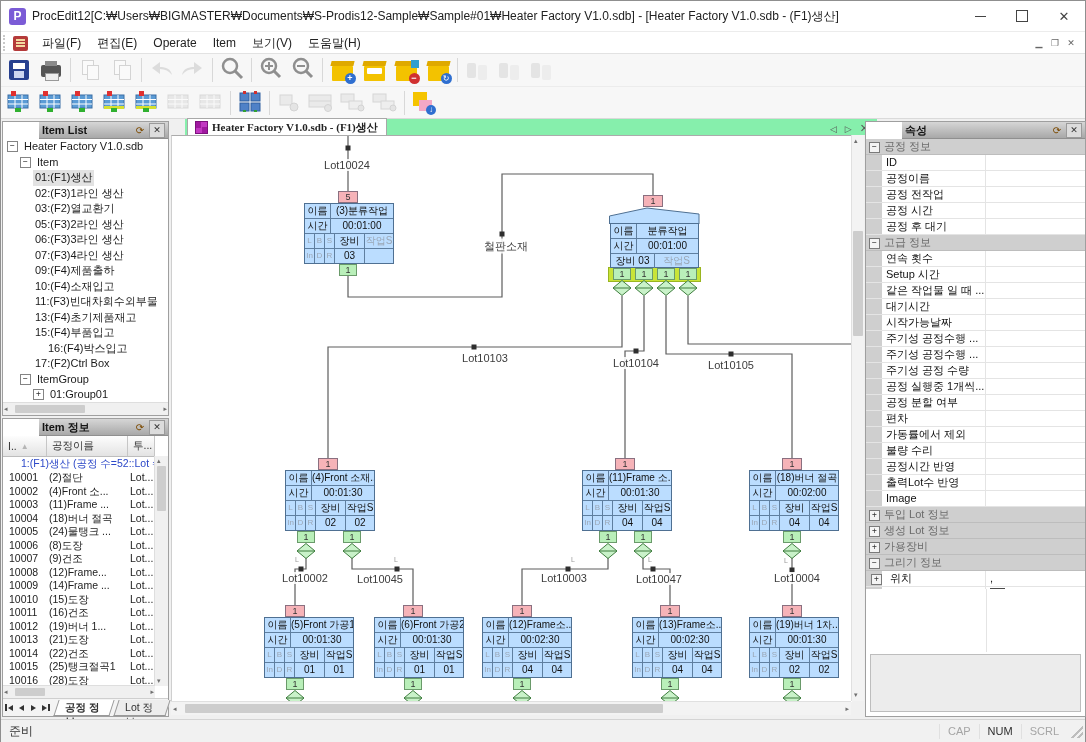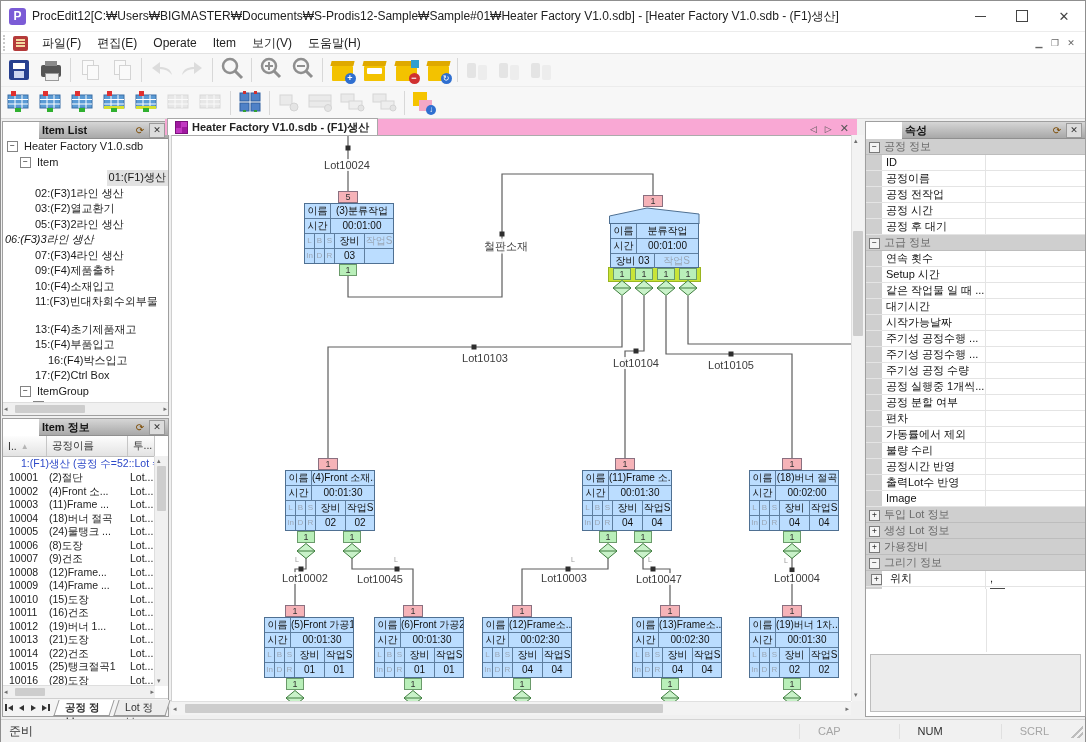--- a/index.html
+++ b/index.html
@@ -70,21 +70,21 @@
   .prow.group{background:#cfcfcf;color:#6b6b6b;border-bottom:1px solid #bdbdbd;}
   .prow .gut{width:16px;flex:none;background:#cfcfcf;position:relative;}
   .pbox{position:absolute;left:3px;top:3px;width:9px;height:9px;border:1px solid #7a7a7a;background:#f4f4f4;font:8px/8px "DejaVu Sans Mono",monospace;text-align:center;color:#333;box-sizing:content-box;}
   .plab{width:104px;flex:none;padding-left:4px;color:#111;overflow:hidden;white-space:nowrap;border-right:1px solid #e4e4e4;box-sizing:border-box;}
   .pval{flex:1;padding-left:4px;color:#222;white-space:nowrap;display:flex;align-items:center;}
   .swatch{width:13px;height:11px;border:1px solid #4a4a4a;margin-right:6px;flex:none;}
   .pempty{position:absolute;left:0;right:0;background:#fff;}
   .pempty .dv{position:absolute;left:120px;top:0;bottom:0;width:1px;background:#e4e4e4;}
   .pdesc{position:absolute;left:4px;right:4px;bottom:4px;height:56px;background:#ececec;border:1px solid #bdbdbd;}
   
-  .tabbar{position:absolute;left:164px;top:118px;width:692px;height:16px;background:#f9a8d4;display:flex;align-items:flex-end;}
+  .tabbar{position:absolute;left:184px;top:118px;width:692px;height:16px;background:#86efac;display:flex;align-items:flex-end;font-family:Liberation Serif, serif;}
   .doctab{height:16px;background:#fff;border:1px solid #a8a8a8;border-bottom:none;display:flex;align-items:center;padding:0 8px;font-size:11px;font-weight:bold;color:#222;margin-left:2px;}
   .dtico{width:11px;height:11px;margin-right:5px;background:conic-gradient(#c238c2 0 25%,#a019a0 0 50%,#c238c2 0 75%,#a019a0 0);outline:1px solid #7d107d;flex:none;}
   .tabnav{margin-left:auto;display:flex;align-items:center;color:#555;font-size:9px;gap:8px;padding-right:8px;}
   .canvas{position:absolute;left:170px;top:134px;width:680px;height:566px;background:#fff;border-top:1px solid #ababab;border-left:1px solid #cfcfcf;overflow:hidden;}
   .canvas svg.edges{position:absolute;left:0;top:0;}
   .elabel{position:absolute;transform:translate(-50%,-50%);font-size:11px;color:#3c3c3c;background:rgba(255,255,255,.88);padding:0 1px;white-space:nowrap;}
   
   .ntable{position:absolute;background:#bbddff;border:1px solid #4f7092;box-sizing:border-box;display:flex;flex-direction:column;}
   .nrow{display:flex;flex:1;border-bottom:1px solid #5f7fa0;}
   .nrow:last-child{border-bottom:none;}
@@ -93,21 +93,21 @@
   .ncell.lab{width:26px;flex:none;}
   .ncell.val{flex:1;}
   .ncell.tiny{width:10px;flex:none;font-size:8px;color:#9aa6b5;}
   .ncell.mid{width:30px;flex:none;}
   .ncell.gray{color:#9aa6b5;}
   .nport{position:absolute;width:20px;height:12px;border:1px solid #8a7080;background:#f6b3b8;font-size:9px;line-height:11px;text-align:center;color:#333;box-sizing:border-box;}
   .nport.out{background:#b9efb9;border-color:#6a9a6a;width:18px;}
   .hstrip{position:absolute;background:#c9e437;border:1px solid #9ab520;box-sizing:border-box;}
   .statusbar{position:absolute;left:0;top:718px;right:0;height:23px;background:#f1f1f1;border-top:1px solid #d4d4d4;display:flex;align-items:center;font-size:12px;color:#333;}
   .sbready{padding-left:8px;flex:1;}
-  .sbind{font-size:11px;color:#a5a5a5;padding:0 18px;border-left:1px solid #e0e0e0;height:15px;line-height:15px;margin-left:40px;}
+  .sbind{font-size:11px;color:#a5a5a5;padding:0 8px;border-left:1px solid #e0e0e0;height:15px;line-height:15px;}
   .sbind.on{color:#2f2f2f;}
   .sgrip{width:12px;height:12px;margin:0 2px 0 4px;background:
     linear-gradient(135deg,transparent 50%,#bdbdbd 50% 60%,transparent 60% 75%,#bdbdbd 75% 85%,transparent 85%);}
 </style>
 </head>
 <body>
 
 <div class="win">
 
   <div class="titlebar">
@@ -407,48 +407,48 @@
     </div>
     <div class="tree" id="tree">
         <div class="trow" style="padding-left: 4px;">
           <span class="tbox">−</span>
           <span class="tlabel">Heater Factory V1.0.sdb</span>
         </div>
         <div class="trow" style="padding-left: 17px;">
           <span class="tbox">−</span>
           <span class="tlabel">Item</span>
         </div>
-        <div class="trow sel" style="padding-left: 30px; justify-content: flex-end;">
+        <div class="trow sel" style="padding-left: 30px;">
           <span class="tlabel">01:(F1)생산</span>
         </div>
         <div class="trow" style="padding-left: 30px; align-items: center;">
           <span class="tlabel">02:(F3)1라인 생산</span>
         </div>
         <div class="trow" style="padding-left: 30px;">
           <span class="tlabel">03:(F2)열교환기</span>
         </div>
         <div class="trow" style="padding-left: 30px;">
           <span class="tlabel">05:(F3)2라인 생산</span>
         </div>
-        <div class="trow" style=" font-style: italic;">
+        <div class="trow" style="padding-left: 30px;">
           <span class="tlabel">06:(F3)3라인 생산</span>
         </div>
         <div class="trow" style="padding-left: 30px;">
           <span class="tlabel">07:(F3)4라인 생산</span>
         </div>
         <div class="trow" style="padding-left: 30px;">
           <span class="tlabel">09:(F4)제품출하</span>
         </div>
         <div class="trow" style="padding-left: 30px;">
           <span class="tlabel">10:(F4)소재입고</span>
         </div>
         <div class="trow" style="padding-left: 30px;">
           <span class="tlabel">11:(F3)빈대차회수외부물</span>
         </div>
-        <div class="trow" style="padding-left: 30px; margin-top: 12px;">
+        <div class="trow" style="padding-left: 30px;">
           <span class="tlabel">13:(F4)초기제품재고</span>
         </div>
         <div class="trow" style="padding-left: 30px;">
           <span class="tlabel">15:(F4)부품입고</span>
         </div>
         <div class="trow" style="padding-left: 43px;">
           <span class="tlabel">16:(F4)박스입고</span>
         </div>
         <div class="trow" style="padding-left: 30px;">
           <span class="tlabel">17:(F2)Ctrl Box</span>

